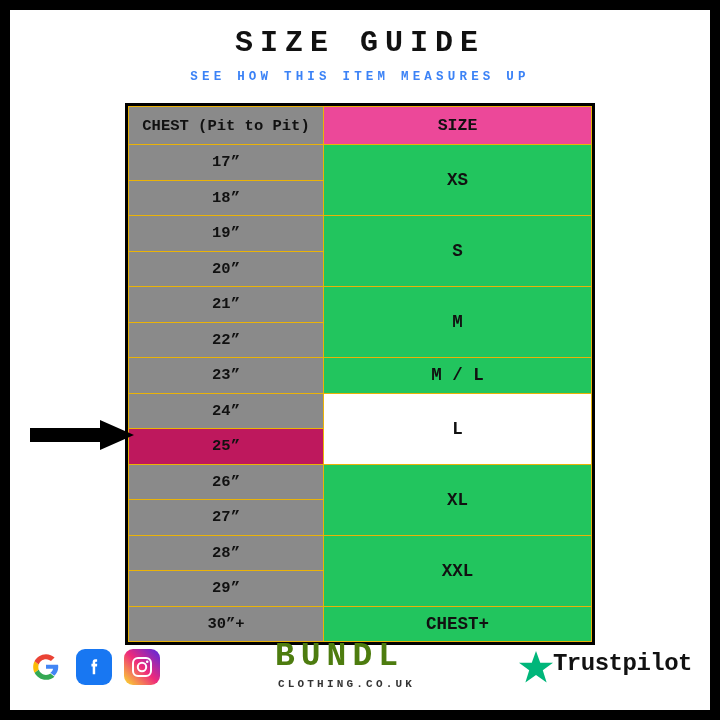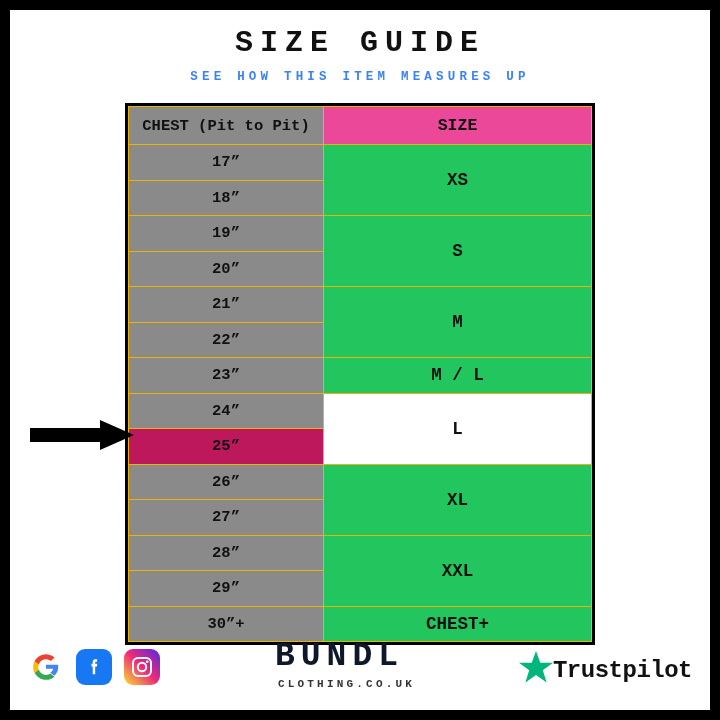--- a/index.html
+++ b/index.html
@@ -102,32 +102,32 @@
   .social.google { background:#fff; }
   .social.facebook { background:#1877F2; }
   .social.instagram {
     background:linear-gradient(45deg,#f9ce34 5%,#ee2a7b 50%,#6228d7 95%);
   }
   #brand { text-align:center; margin-top:-4px; }
   #brand-name {
     font-size:33px;
     font-weight:bold;
     letter-spacing:6px;
-    color:#0f172a;
+    color:#4d7c0f;
     line-height:1;
   }
   #brand-sub {
     margin-top:5px;
     font-size:11px;
     font-weight:bold;
     letter-spacing:3.2px;
     color:#333;
     margin-left:14px;
   }
-  #trustpilot { display:flex; align-items:flex-end; }
+  #trustpilot { display:flex; align-items:flex-start; }
   #tp-text {
     font-size:24px;
     font-weight:bold;
     color:#111;
     letter-spacing:-0.5px;
   }
 </style>
 </head>
 <body>
 

